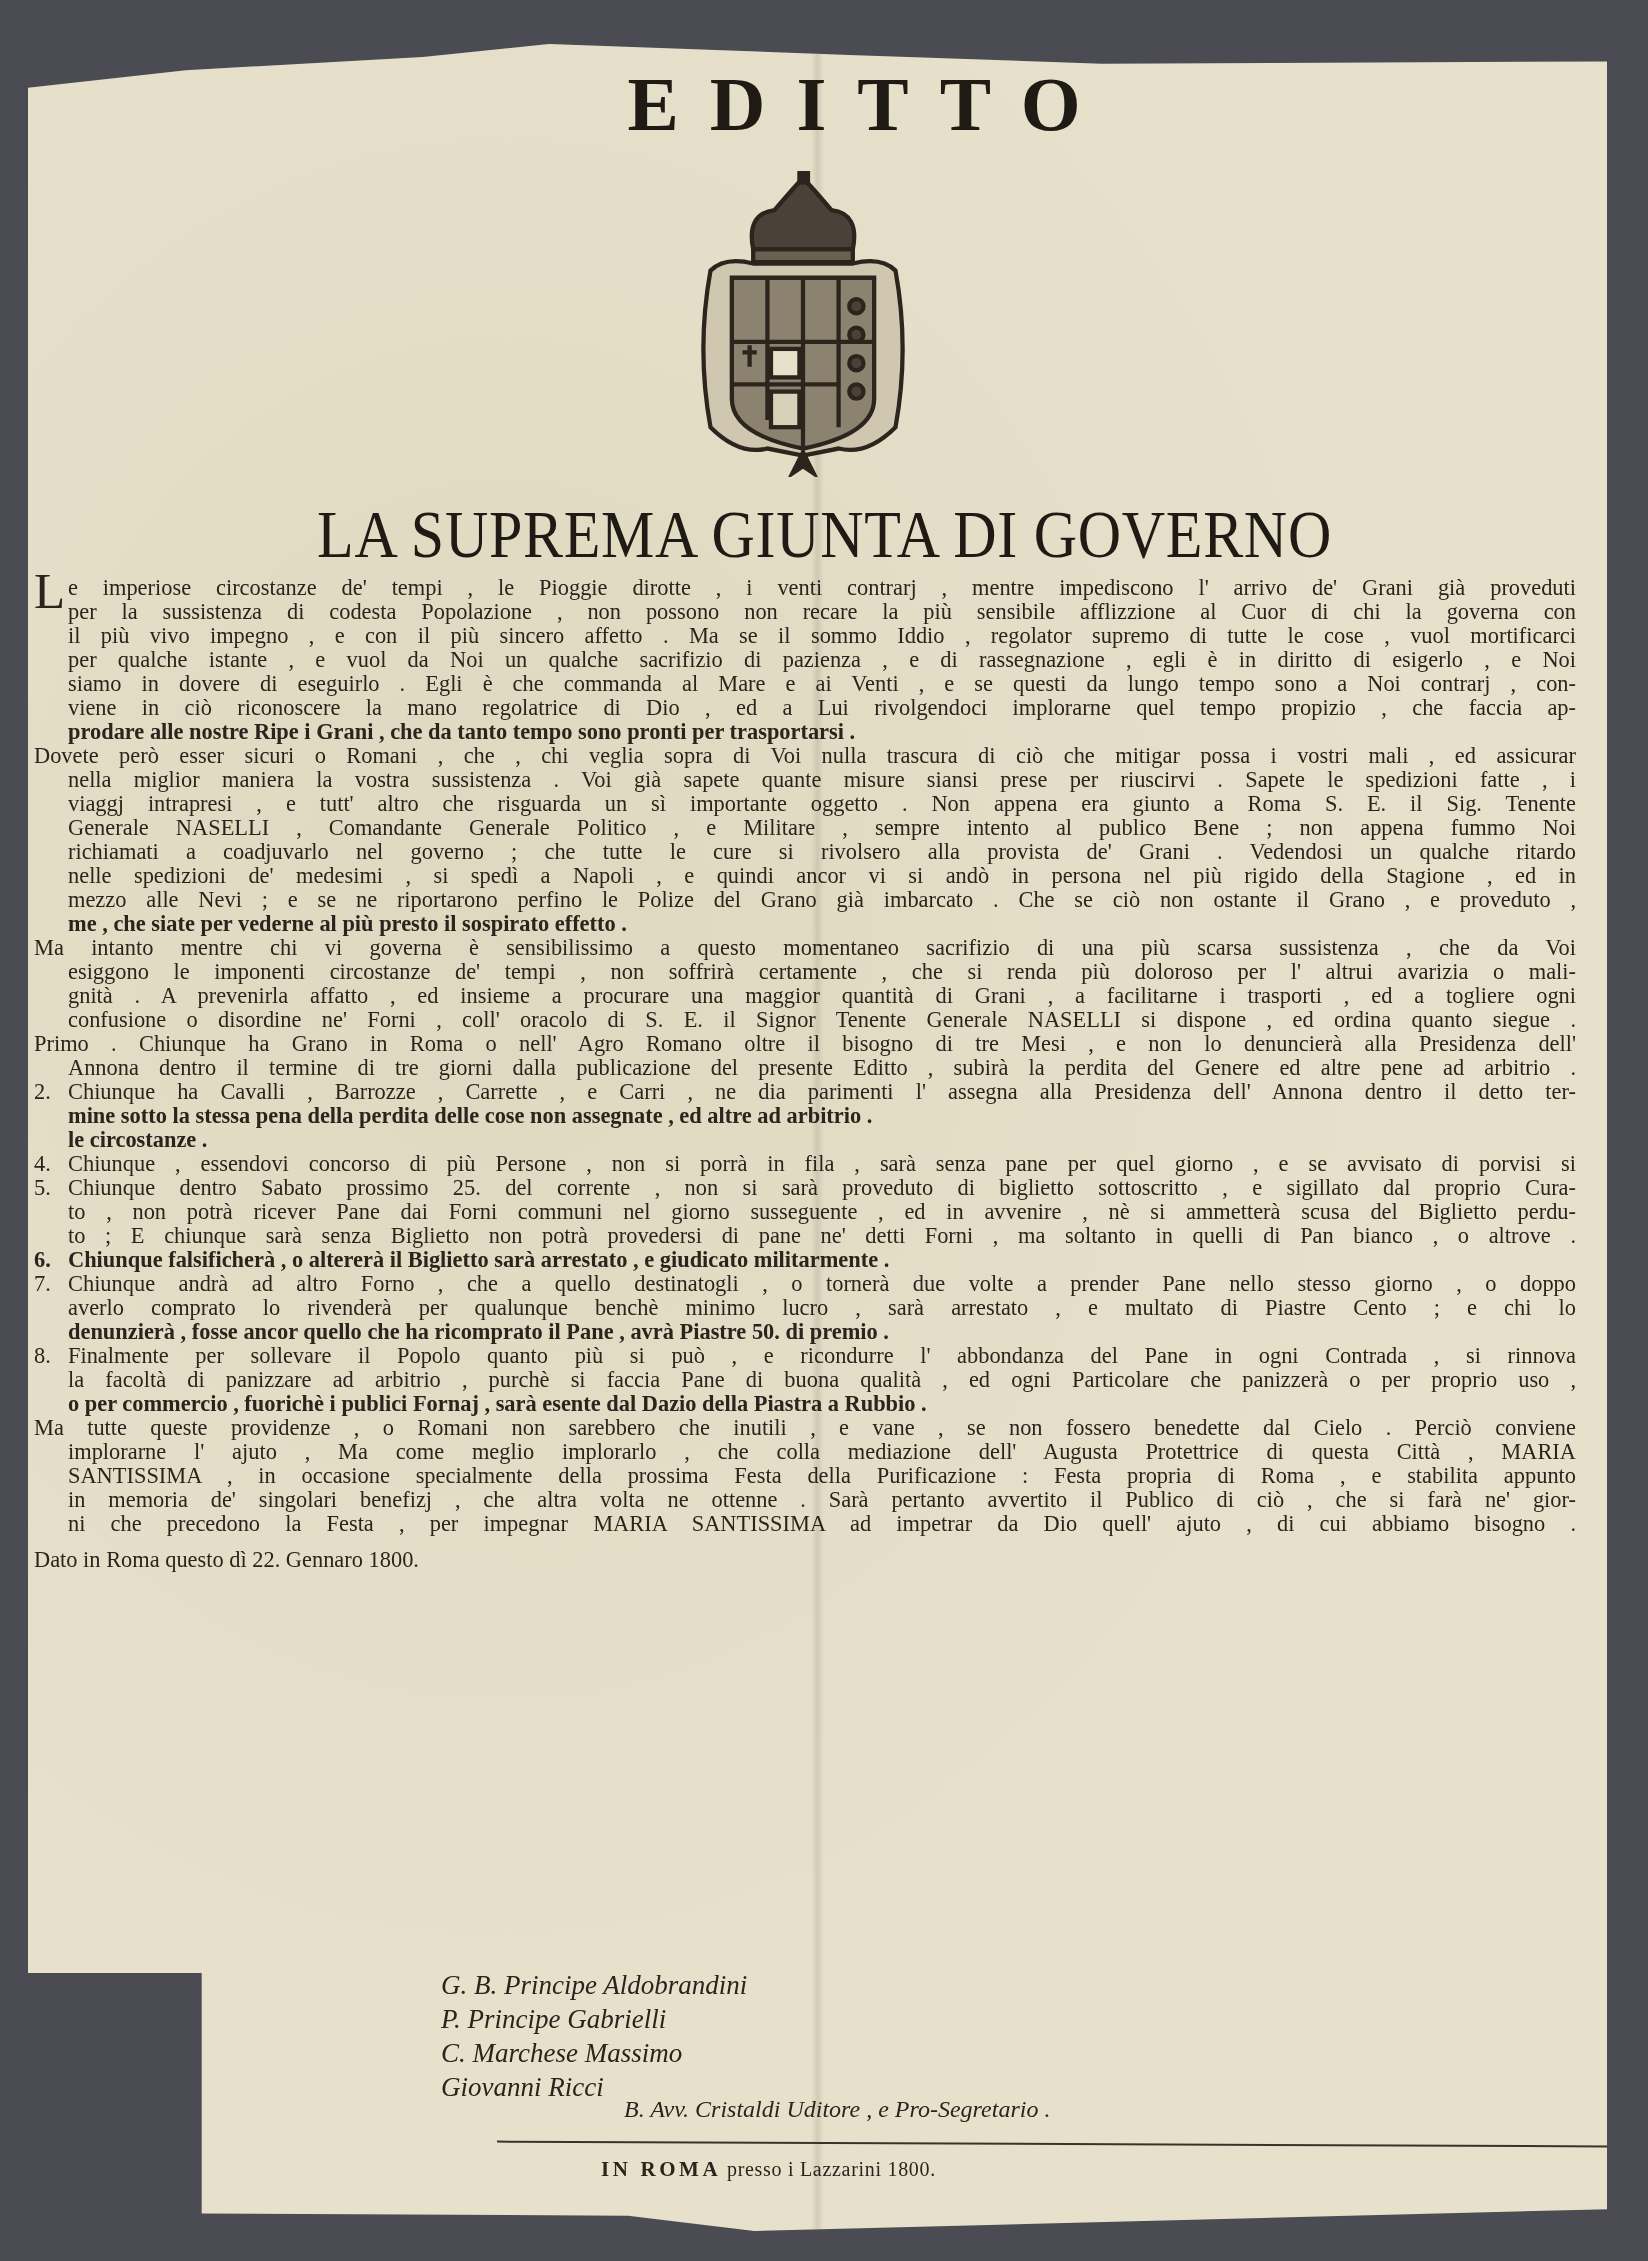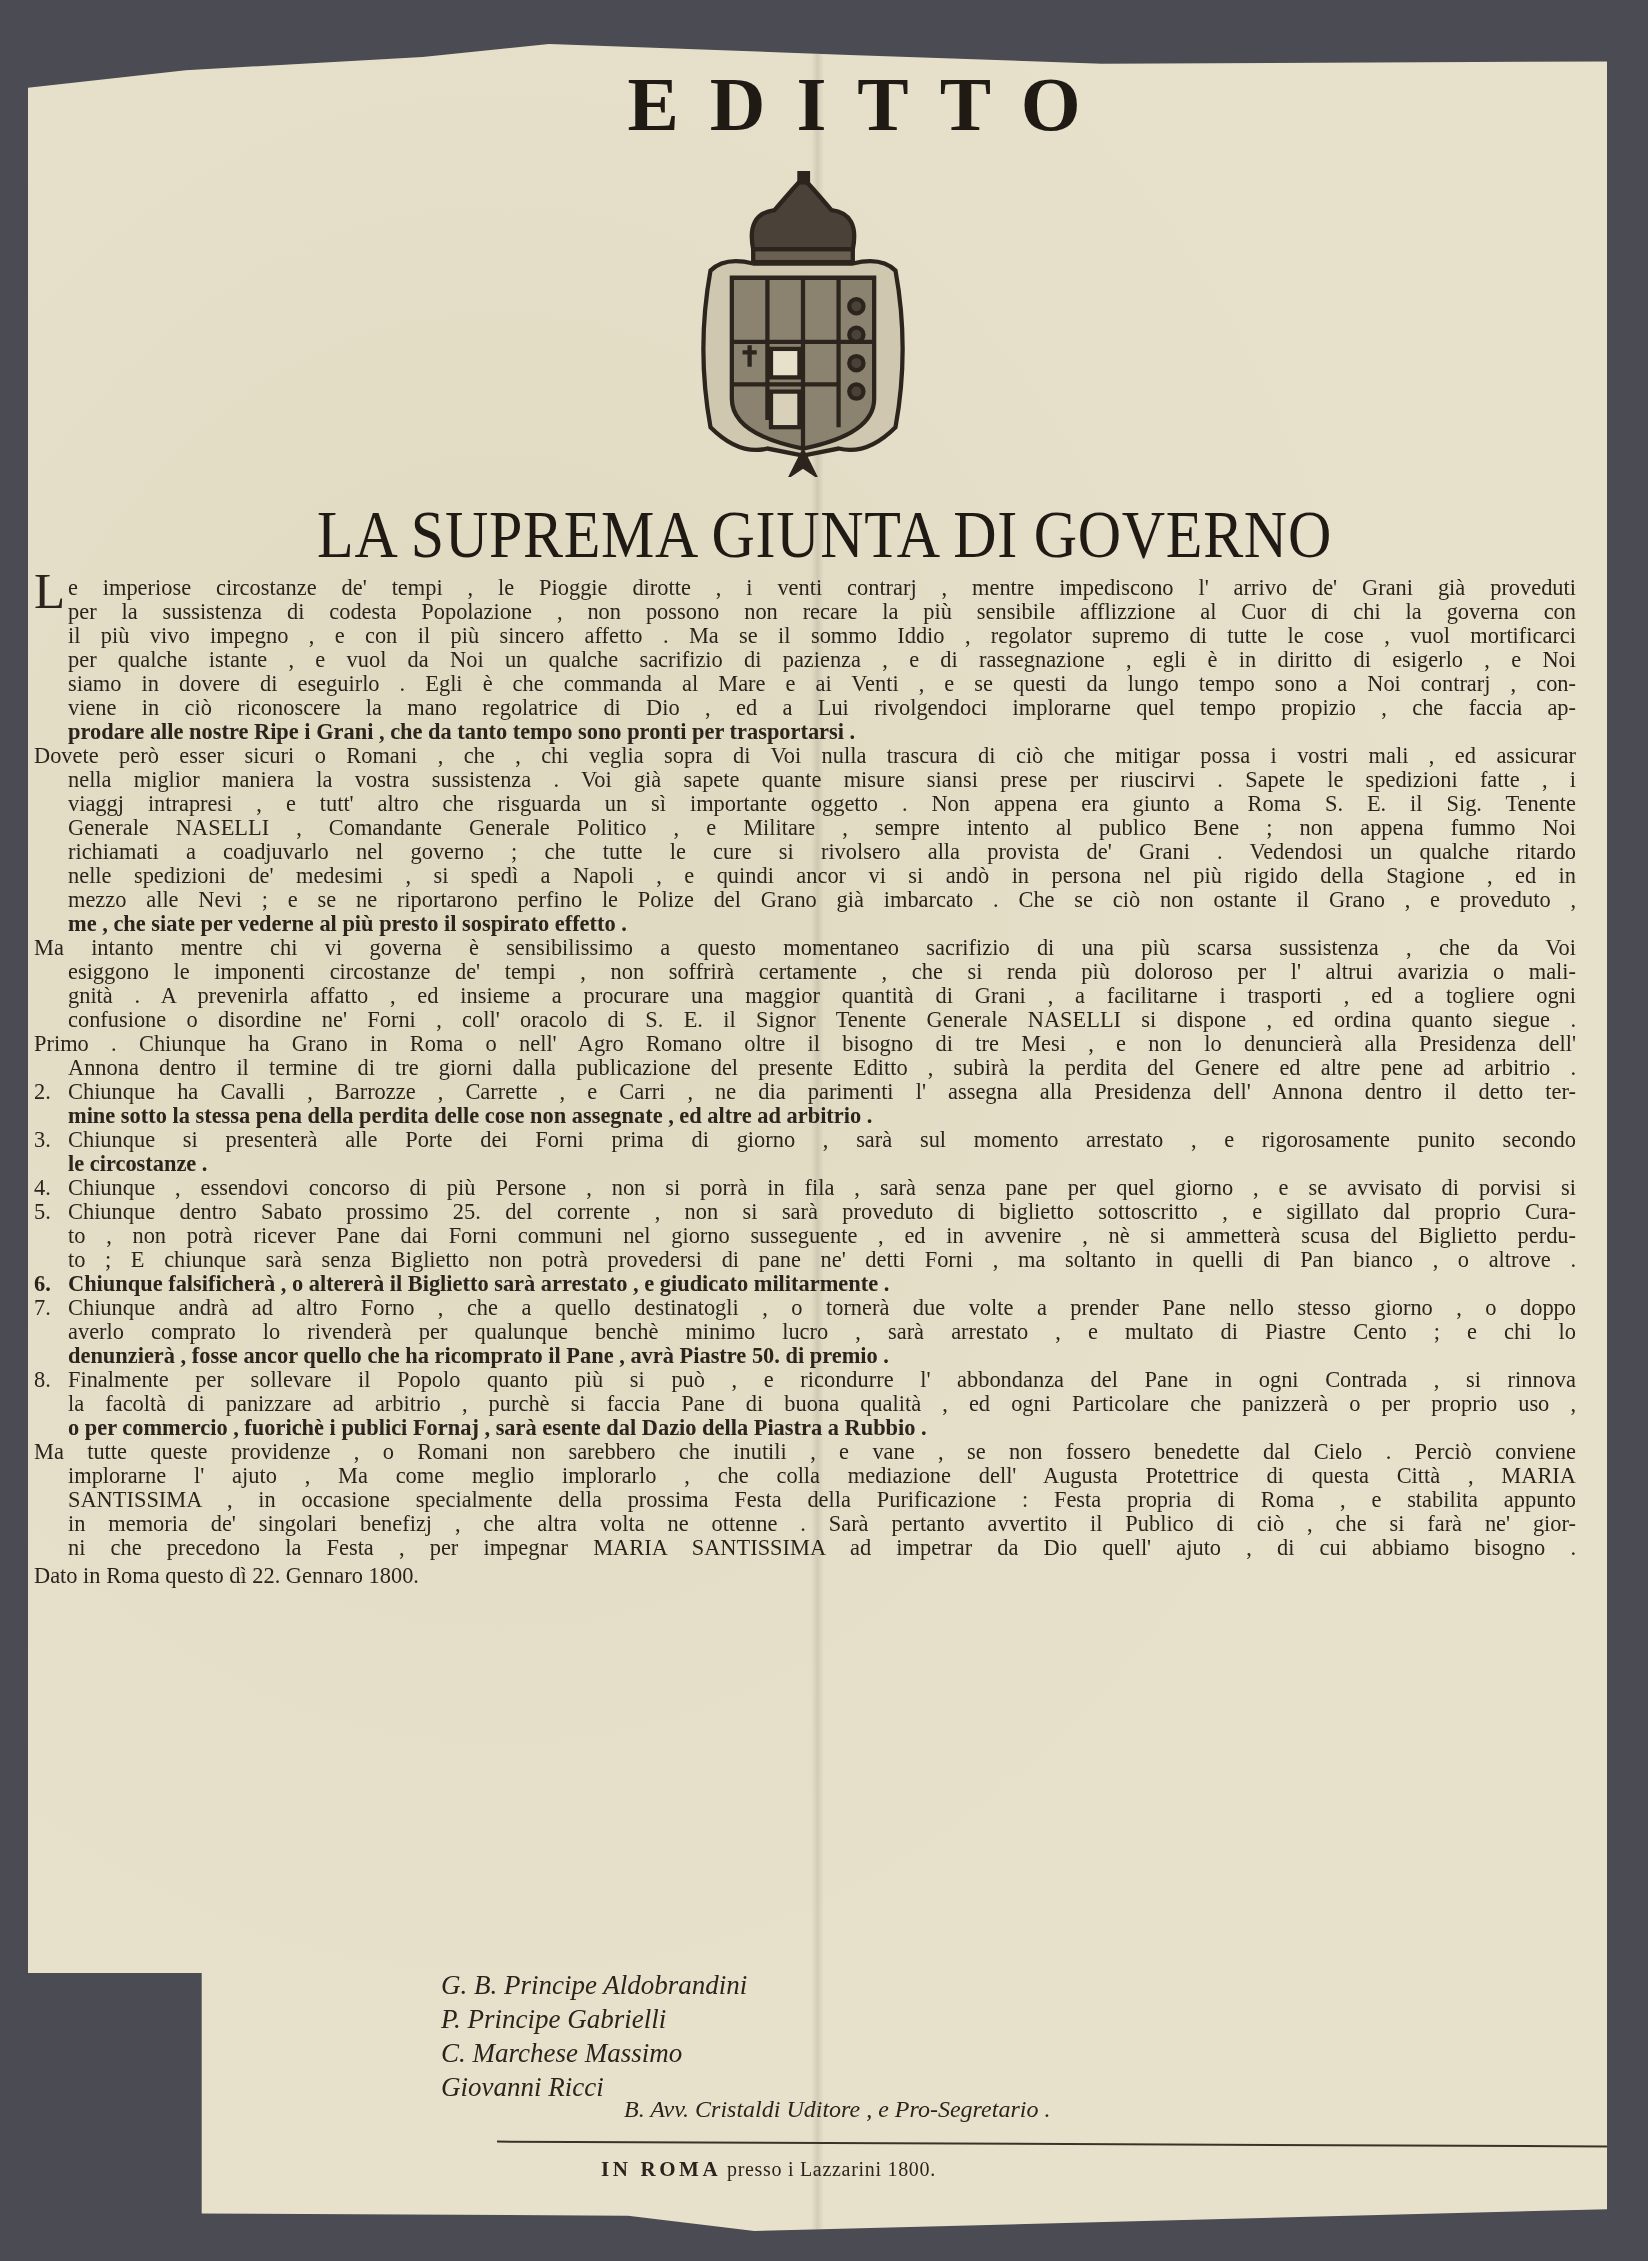--- a/index.html
+++ b/index.html
@@ -36,21 +36,21 @@
     color:#2a241c;
   }
   .para { margin:0; text-align:justify; }
   .line { display:block; white-space:nowrap; text-align:justify; text-align-last:justify; }
   .line.last { text-align-last:left;font-weight:bold; }
   .indent { padding-left:34px; }
   .dropcap {
     font-size:51px; line-height:28px; float:left; margin-right:2.8px; margin-top:1.4px;
   }
   .item-num { display:inline-block; width:34px; }
-  .dated { margin-top:4px; }
+  .dated { margin-top:12px; }
   .signatures {
     position:absolute; left:441px; top:1968px;
     font-family:"Liberation Serif",serif; font-style:italic; font-size:27px; line-height:34px;
   }
   .secretary {
     position:absolute; left:624px; top:2096px;
     font-family:"Liberation Serif",serif; font-style:italic; font-size:24px;
   }
   .rule {
     position:absolute; left:497px; top:2143px; width:1110px; height:2.1px;
@@ -133,21 +133,20 @@
     <span class="line"><span>Primo .</span> <span>Chiunque ha Grano in Roma o nell' Agro Romano oltre il bisogno di tre Mesi , e non lo denuncierà alla Presidenza dell'</span></span>
     <span class="line indent">Annona dentro il termine di tre giorni dalla publicazione del presente Editto , subirà la perdita del Genere ed altre pene ad arbitrio .</span>
   </div>
 
   <div class="para">
     <span class="line"><span class="item-num">2.</span><span>Chiunque ha Cavalli , Barrozze , Carrette , e Carri , ne dia parimenti l' assegna alla Presidenza dell' Annona dentro il detto ter-</span></span>
     <span class="line indent last">mine sotto la stessa pena della perdita delle cose non assegnate , ed altre ad arbitrio .</span>
   </div>
 
   <div class="para">
-    <span class="line"><span class="item-num">3.</span><span>Chiunque si presenterà alle Porte dei Forni prima di giorno , sarà sul momento arrestato , e rigorosamente punito secondo</span></span>
     <span class="line indent last">le circostanze .</span>
   </div>
 
   <div class="para">
     <span class="line"><span class="item-num">4.</span><span>Chiunque , essendovi concorso di più Persone , non si porrà in fila , sarà senza pane per quel giorno , e se avvisato di porvisi si</span></span>
   </div>
 
   <div class="para">
     <span class="line"><span class="item-num">5.</span><span>Chiunque dentro Sabato prossimo 25. del corrente , non si sarà proveduto di biglietto sottoscritto , e sigillato dal proprio Cura-</span></span>
     <span class="line indent">to , non potrà ricever Pane dai Forni communi nel giorno susseguente , ed in avvenire , nè si ammetterà scusa del Biglietto perdu-</span>

